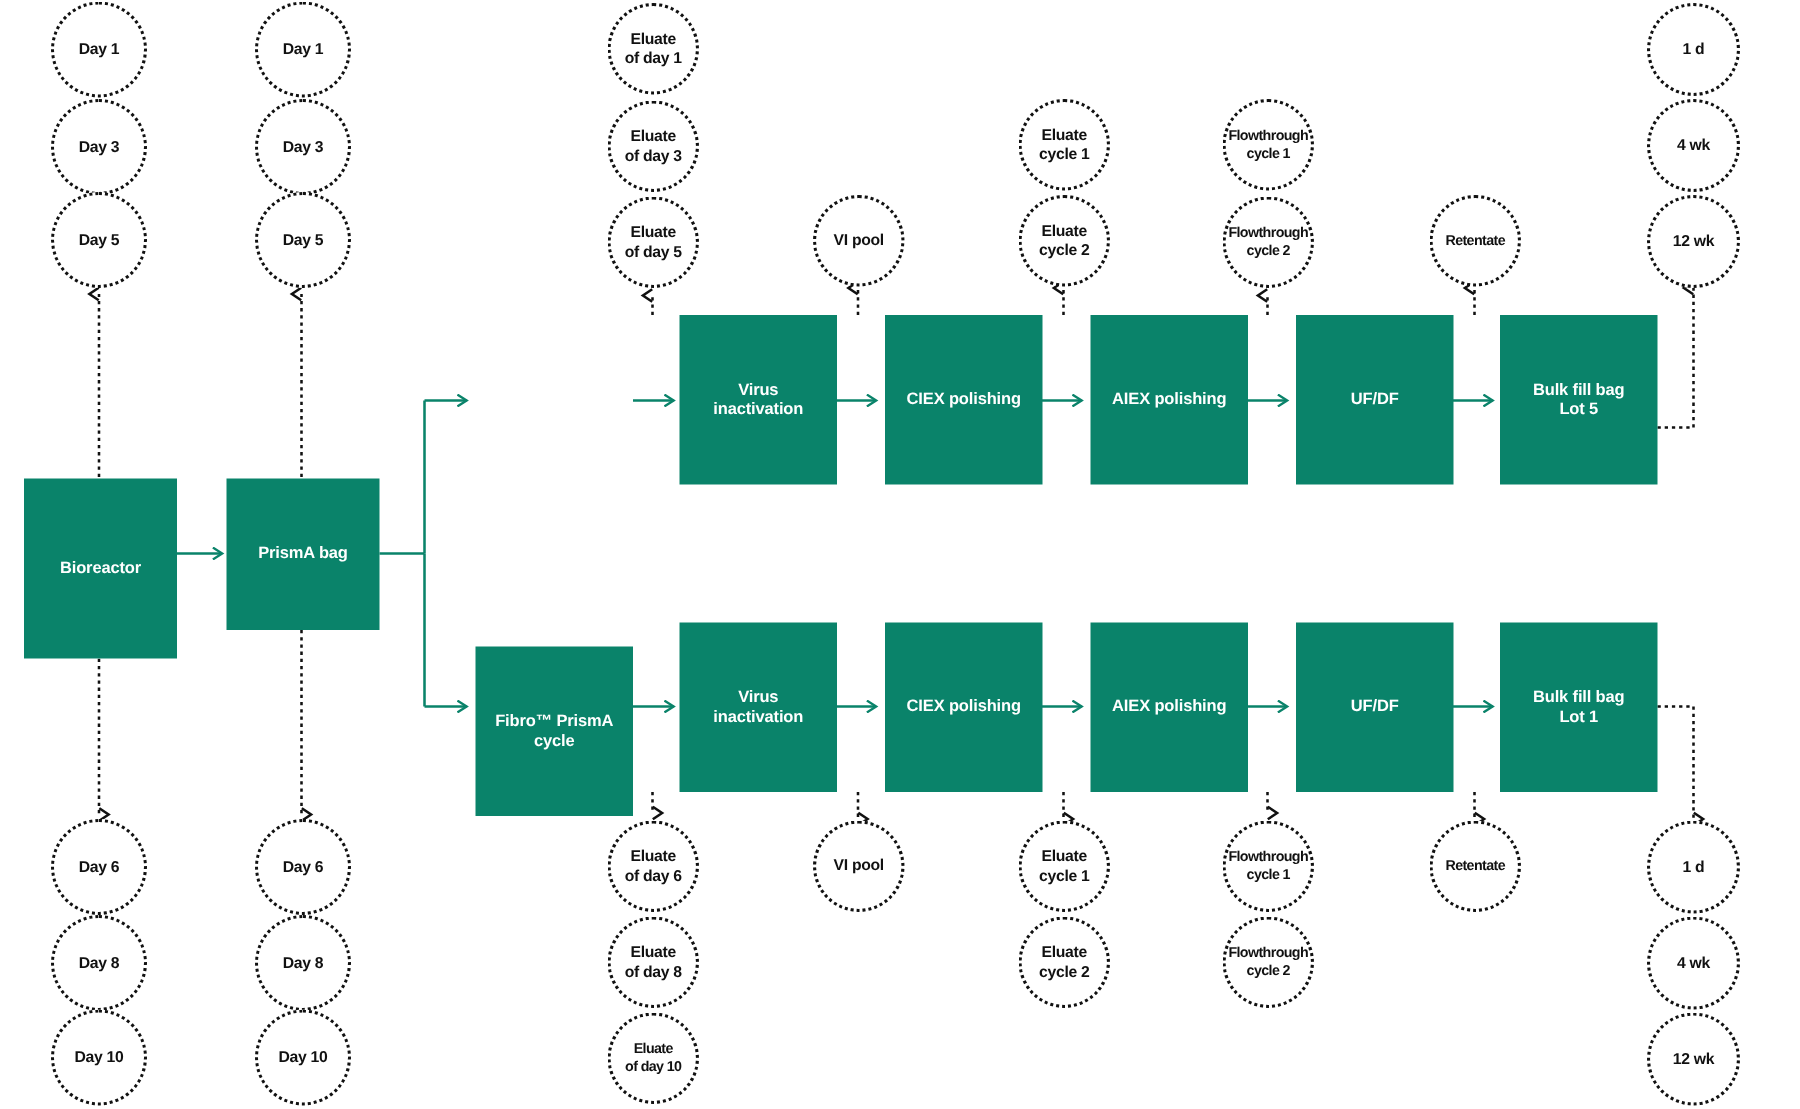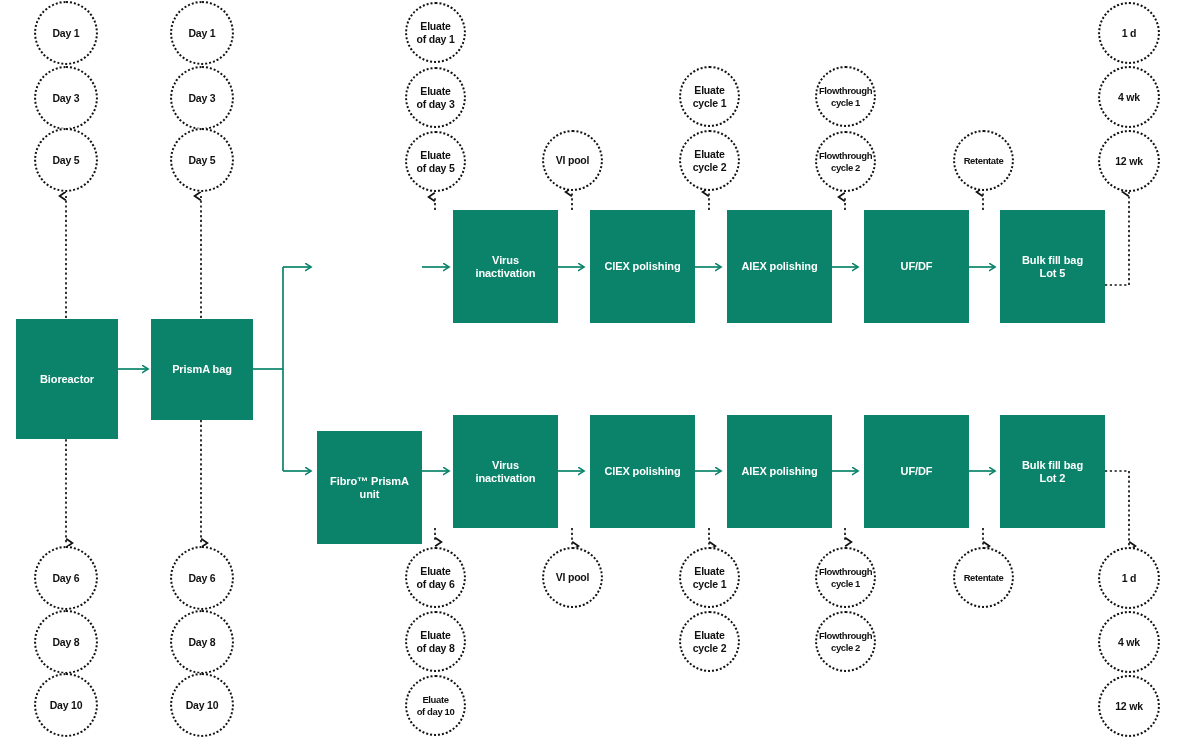--- a/index.html
+++ b/index.html
@@ -247,42 +247,42 @@
   <div class="circle" style="left:1098px; top:66px; width:62px; height:62px;">
     <span>4 wk</span>
     </div>
   <div class="circle" style="left:1098px; top:130px; width:62px; height:62px;">
     <span>12 wk</span>
     </div>
 
   <div class="box" style="left:317px; top:415px; width:105px; height:113px;margin-top:16px;">
     <span>
       <span>Fibro™ PrismA</span>
-      <span>unit</span>
+      <span>cycle</span>
     </span>
   </div>
   <div class="box" style="left:453px; top:415px; width:105px; height:113px;">
     <span>
       <span>Virus</span>
       <span>inactivation</span>
     </span>
   </div>
   <div class="box" style="left:590px; top:415px; width:105px; height:113px;">
     <span>CIEX polishing</span>
   </div>
   <div class="box" style="left:727px; top:415px; width:105px; height:113px;">
     <span>AIEX polishing</span>
   </div>
   <div class="box" style="left:864px; top:415px; width:105px; height:113px;">
     <span>UF/DF</span>
   </div>
   <div class="box" style="left:1000px; top:415px; width:105px; height:113px;">
     <span>
       <span>Bulk fill bag</span>
-      <span>Lot 2</span>
+      <span>Lot 1</span>
     </span>
   </div>
 
   <div class="circle" style="left:405px; top:547px; width:61px; height:61px;">
     <span style="white-space:pre-line">Eluate
 of day 6</span>
     </div>
   <div class="circle" style="left:405px; top:611px; width:61px; height:61px;">
     <span style="white-space:pre-line">Eluate
 of day 8</span>

